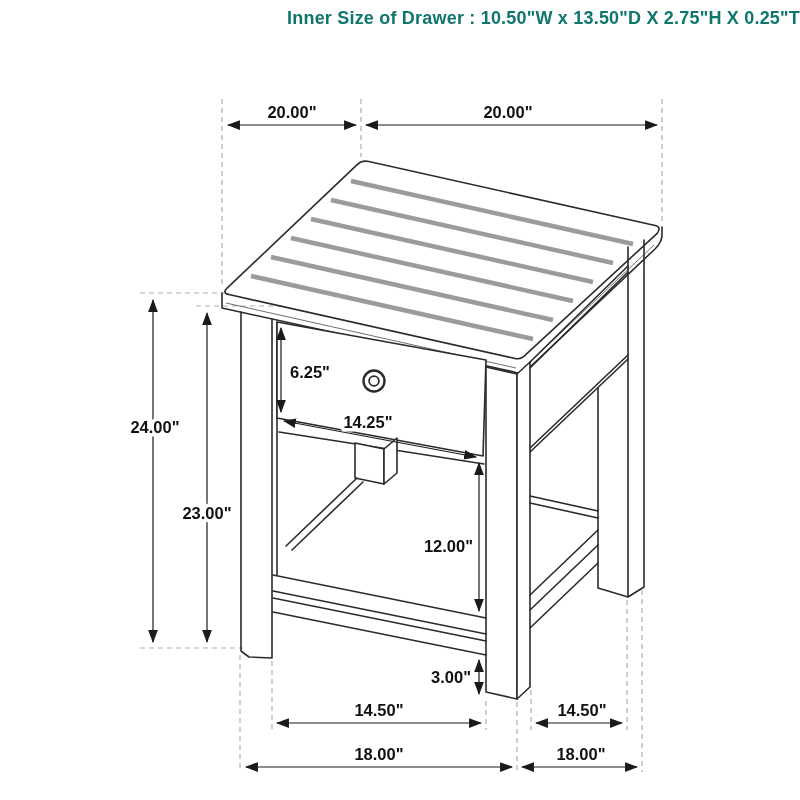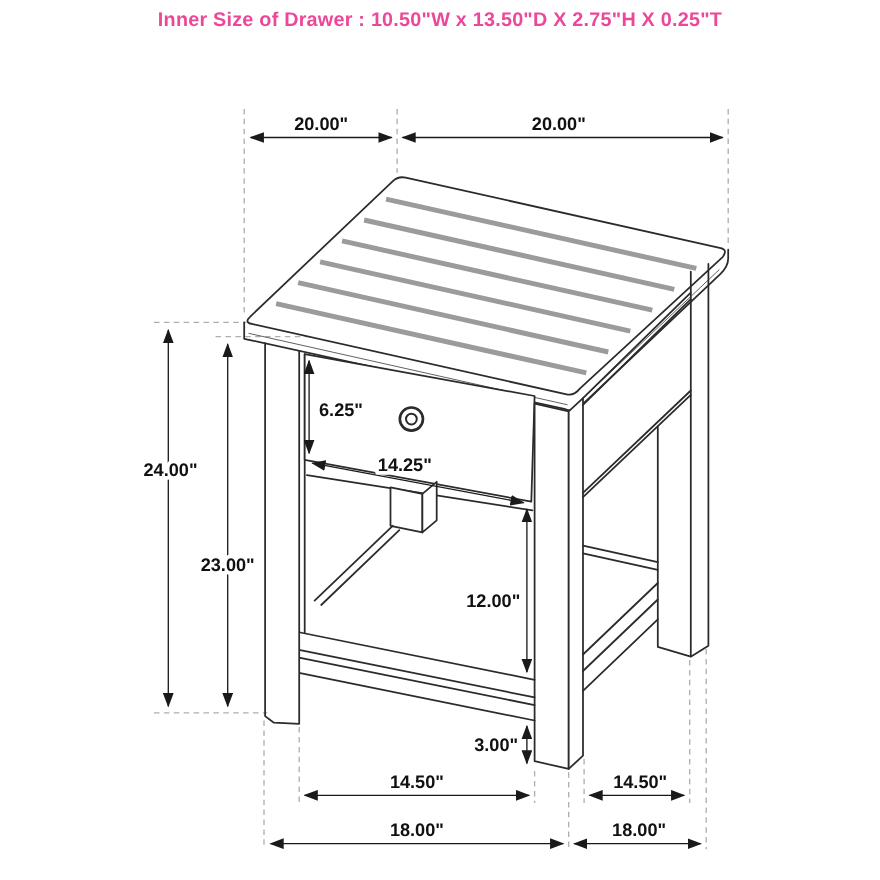--- a/index.html
+++ b/index.html
@@ -1,19 +1,19 @@
 <!DOCTYPE html>
 <html><head>
 <meta charset="utf-8">
 <style>
   html,body{margin:0;padding:0;background:#ffffff;}
   #page{position:relative;width:800px;height:800px;background:#fff;overflow:hidden;
         font-family:"Liberation Sans",sans-serif;}
-  #title{position:absolute;top:8px;left:0;width:100%;text-align:center;
-         font-size:18px;font-weight:bold;color:#ec4899;letter-spacing:.2px;}
+  #title{position:absolute;top:8px;left:0;width:100%;text-align:right;
+         font-size:18px;font-weight:bold;color:#0f766e;letter-spacing:.2px;}
   svg{position:absolute;left:0;top:0;}
   .face{fill:#ffffff;stroke:#2b2b2b;stroke-width:1.6;stroke-linejoin:round;}
   .outline{fill:none;stroke:#2b2b2b;stroke-width:1.6;stroke-linejoin:round;stroke-linecap:round;}
   .thin{fill:none;stroke:#5f5f5f;stroke-width:.9;}
   .plank{stroke:#9b9b9b;stroke-width:4.5;stroke-linecap:butt;}
   .dash{stroke:#aeaeae;stroke-width:1.2;stroke-dasharray:5 4;fill:none;}
   .dim{stroke:#1a1a1a;stroke-width:1.2;fill:none;}
   .lbl{font-family:"Liberation Sans",sans-serif;font-size:16.5px;font-weight:bold;fill:#111;
        paint-order:stroke;stroke:#ffffff;stroke-width:7px;stroke-linejoin:round;}
 </style>

